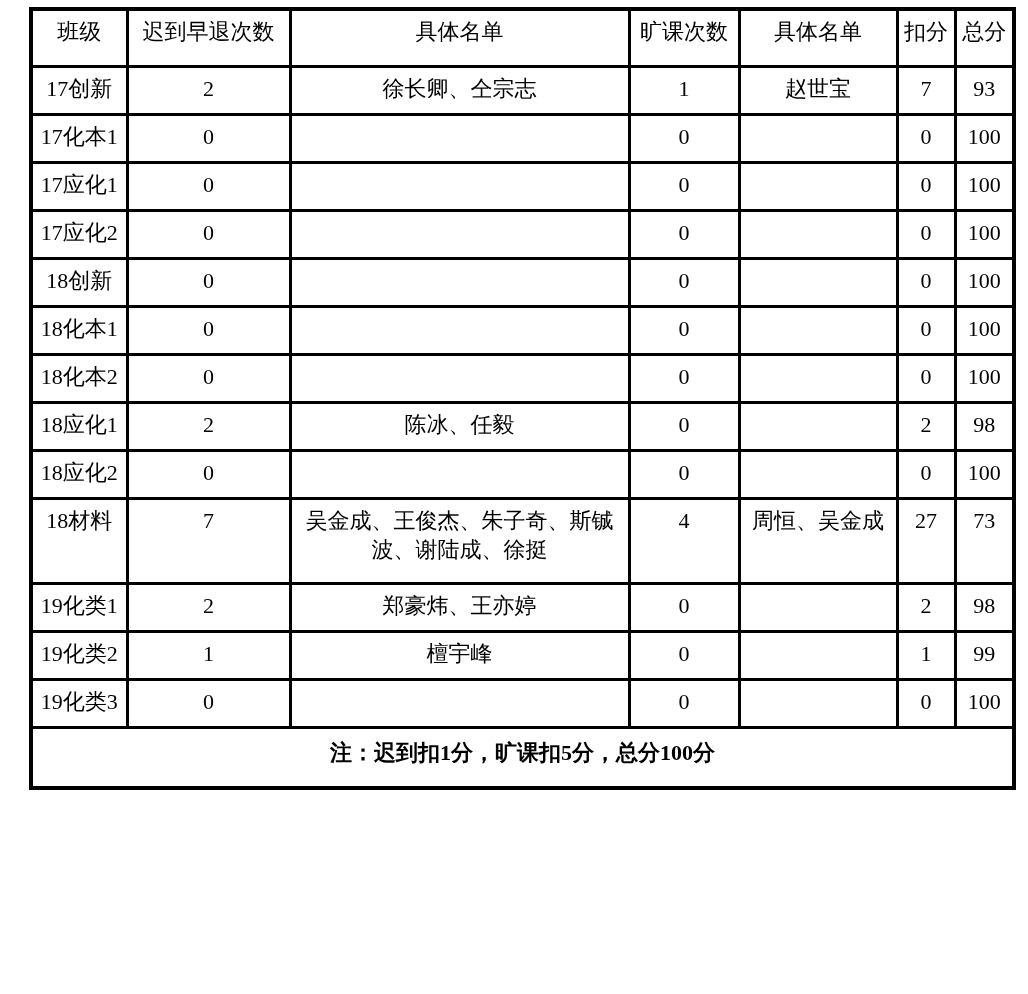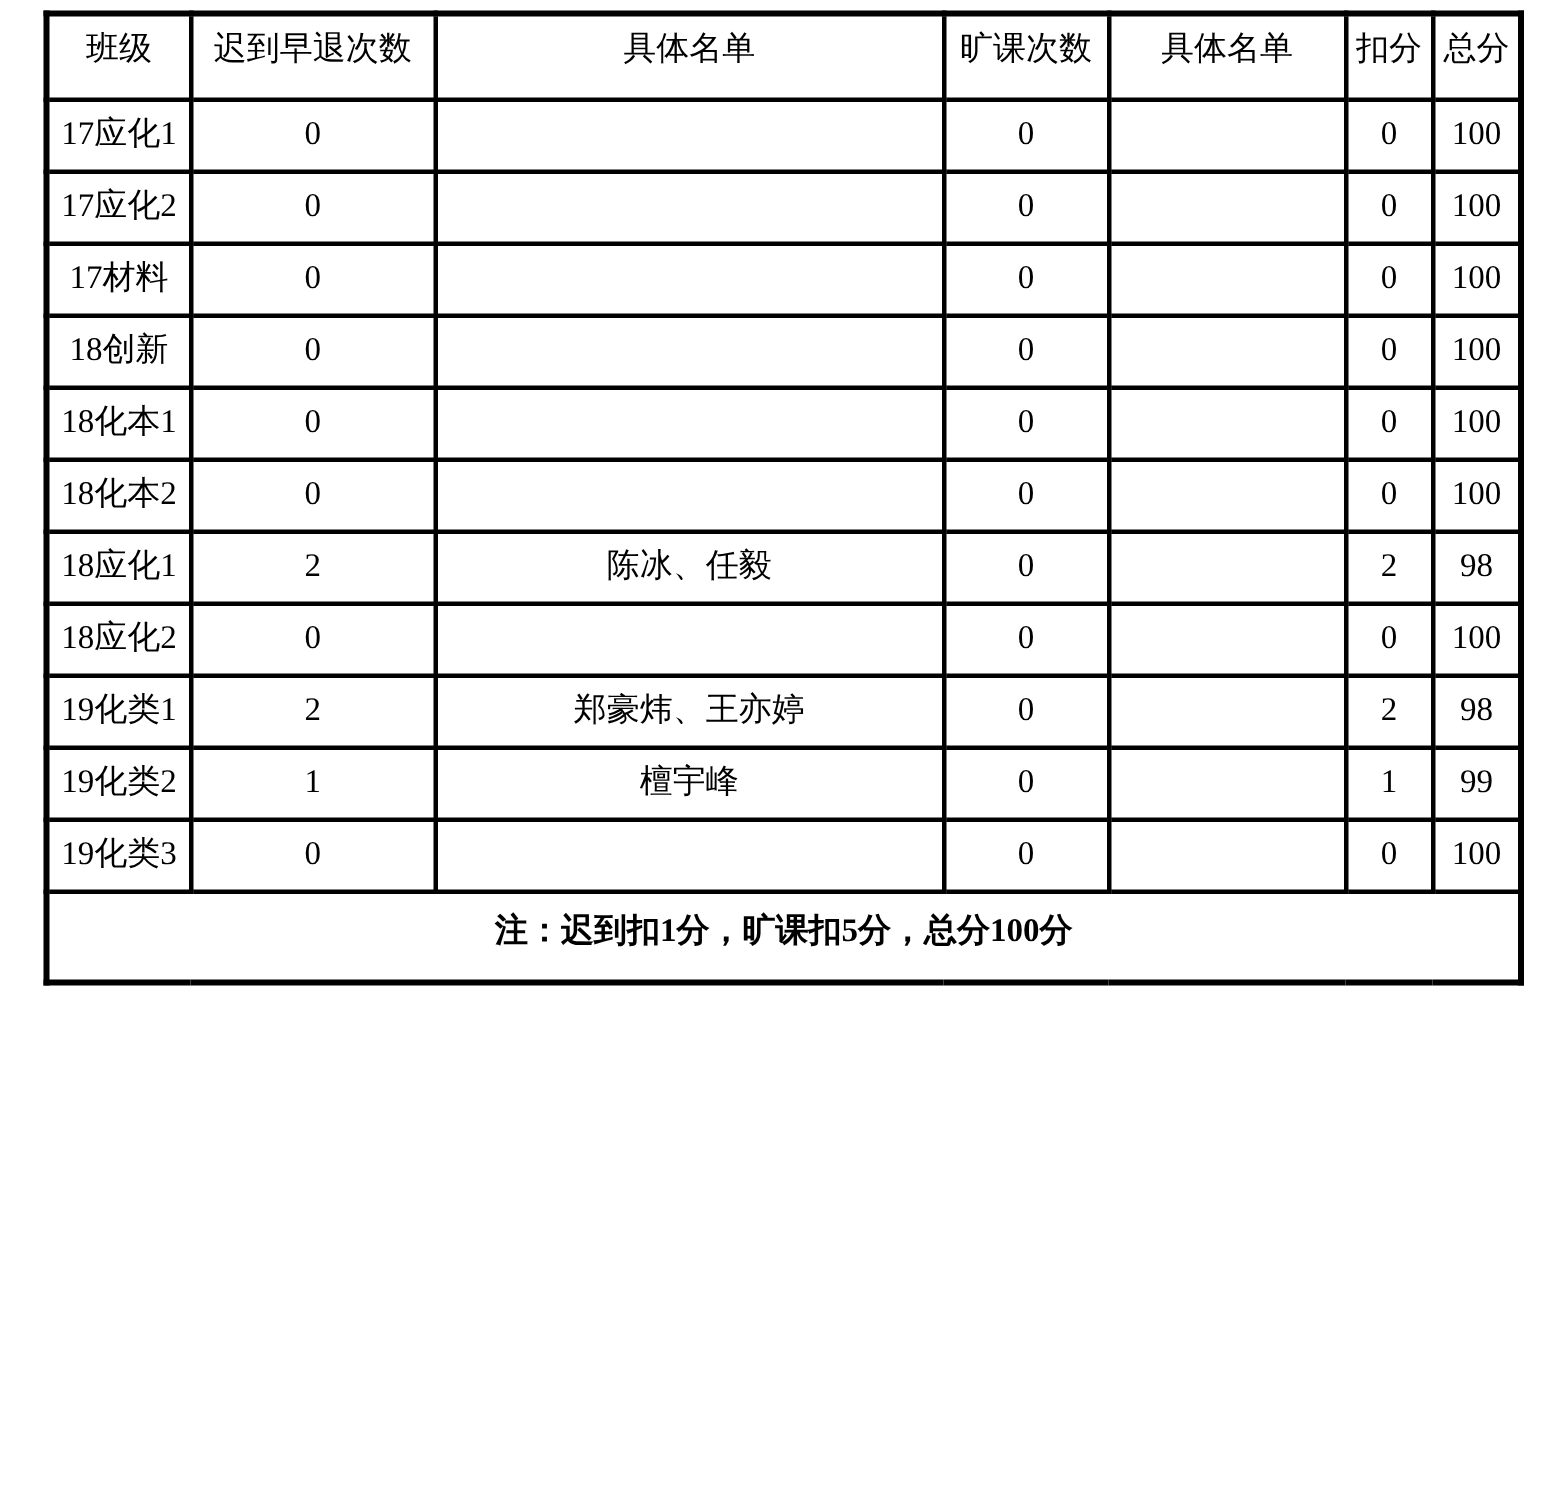--- a/index.html
+++ b/index.html
@@ -85,47 +85,56 @@
         <th>迟到早退次数</th>
         <th>具体名单</th>
         <th>旷课次数</th>
         <th>具体名单</th>
         <th>扣分</th>
         <th>总分</th>
       </tr>
     </thead>
     <tbody>
         <tr>
+          <td>17创新</td>
+          <td>2</td>
+          <td>徐长卿、仝宗志</td>
+          <td>1</td>
+          <td>赵世宝</td>
+          <td>7</td>
+          <td>93</td>
+        </tr>
+        <tr>
+          <td>17化本1</td>
+          <td>0</td>
+          <td></td>
+          <td>0</td>
+          <td></td>
+          <td>0</td>
+          <td>100</td>
+        </tr>
+        <tr>
           <td>17应化1</td>
           <td>0</td>
           <td></td>
           <td>0</td>
           <td></td>
           <td>0</td>
           <td>100</td>
         </tr>
         <tr>
           <td>17应化2</td>
           <td>0</td>
           <td></td>
           <td>0</td>
           <td></td>
           <td>0</td>
           <td>100</td>
         </tr>
         <tr>
-          <td>17材料</td>
-          <td>0</td>
-          <td></td>
-          <td>0</td>
-          <td></td>
-          <td>0</td>
-          <td>100</td>
-        </tr>
-        <tr>
           <td>18创新</td>
           <td>0</td>
           <td></td>
           <td>0</td>
           <td></td>
           <td>0</td>
           <td>100</td>
         </tr>
         <tr>
           <td>18化本1</td>
@@ -155,20 +164,29 @@
           <td>98</td>
         </tr>
         <tr>
           <td>18应化2</td>
           <td>0</td>
           <td></td>
           <td>0</td>
           <td></td>
           <td>0</td>
           <td>100</td>
+        </tr>
+        <tr class="tall">
+          <td>18材料</td>
+          <td>7</td>
+          <td>吴金成、王俊杰、朱子奇、斯铖波、谢陆成、徐挺</td>
+          <td>4</td>
+          <td>周恒、吴金成</td>
+          <td>27</td>
+          <td>73</td>
         </tr>
         <tr>
           <td>19化类1</td>
           <td>2</td>
           <td>郑豪炜、王亦婷</td>
           <td>0</td>
           <td></td>
           <td>2</td>
           <td>98</td>
         </tr>

